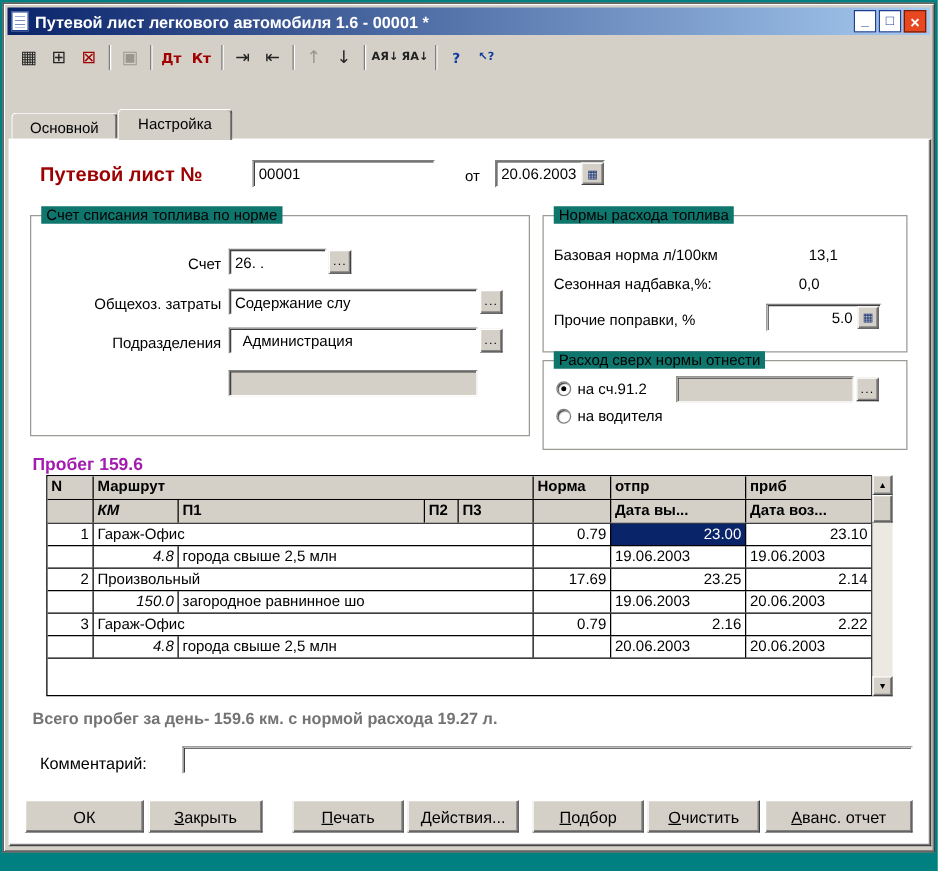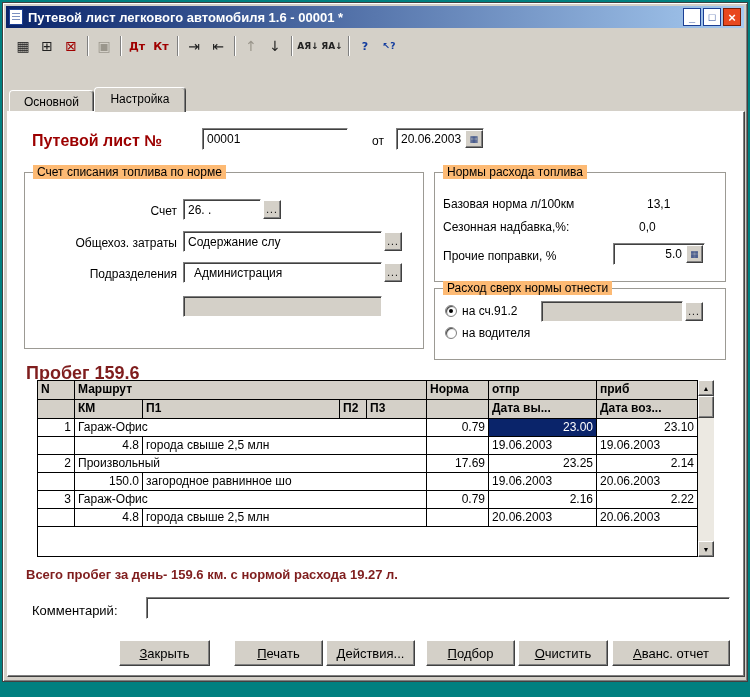--- a/index.html
+++ b/index.html
@@ -37,41 +37,41 @@
     box-shadow:inset 1px 1px 0 #404040;font-size:12px;font-family:"Liberation Sans",sans-serif;
     padding:2px 4px;outline:none;}
   .field.gray{background:#d4d0c8;}
   .push{position:absolute;background:#d4d0c8;border:1px solid;border-color:#fff #404040 #404040 #fff;
     box-shadow:inset -1px -1px 0 #808080;font-size:13px;font-family:"Liberation Sans",sans-serif;
     color:#000;cursor:default;padding:0;}
   .push .blabel{display:block;width:100%;}
   .ulf::first-letter{text-decoration:underline;}
   .mini{font-size:10px;line-height:10px;letter-spacing:1px;}
   .group{position:absolute;border:1px solid #9c9a94;box-shadow:inset 1px 1px 0 #fff,1px 1px 0 #fff;}
-  .glabel{position:absolute;top:-8px;left:8px;background:#fdba74;padding:0 4px;font-size:12px;white-space:nowrap;}
+  .glabel{position:absolute;top:-8px;left:8px;background:#0f766e;padding:0 4px;font-size:12px;white-space:nowrap;}
   .rt{text-align:right;}
   .radio{position:absolute;width:12px;height:12px;border-radius:50%;background:#fff;
     border:1px solid #808080;box-shadow:inset 1px 1px 1px #404040;}
   .radio.on::after{content:"";position:absolute;left:3px;top:3px;width:4px;height:4px;border-radius:50%;background:#000;}
   .bigred{position:absolute;font-size:16px;font-weight:bold;color:#9c0000;white-space:nowrap;}
-  .boldblk{position:absolute;font-size:18px;font-weight:bold;color:#7f1d1d;white-space:nowrap;}
-  .sumred{position:absolute;font-size:13px;font-weight:bold;color:#7f1d1d;white-space:nowrap;}
+  .boldblk{position:absolute;font-size:14px;font-weight:bold;color:#a21caf;white-space:nowrap;}
+  .sumred{position:absolute;font-size:13px;font-weight:bold;color:#737373;white-space:nowrap;}
   
   .twrap{position:absolute;left:33px;top:376px;width:677px;height:177px;}
   .ttable{position:absolute;left:0;top:0;width:661px;height:177px;border:1px solid #000;background:#fff;overflow:hidden;}
   .tline{display:flex;}
   .tc{flex:none;border-left:1px solid #000;padding:1px 3px;font-size:12px;line-height:14px;
     overflow:hidden;white-space:nowrap;height:17px;}
   .tc:first-child{border-left:none;}
   .thead .tc{height:18px;font-weight:bold;background:#d4d0c8;}
   .thead .tline.h1{border-bottom:1px solid #000;}
   .thead{border-bottom:1px solid #000;}
   .trow .tline:first-child{border-bottom:1px solid #000;}
   .trow{border-bottom:1px solid #000;}
-  .c-n{width:36px;} .c-route{width:352px;} .c-km{width:68px;} .c-road{width:284px;}
+  .c-n{width:36px;} .c-route{width:352px;} .c-km{width:68px;font-style:italic;} .c-road{width:284px;}
   .c-p1{width:197px;} .c-p2{width:27px;} .c-p3{width:60px;}
   .c-norm{width:62px;} .c-dep{width:108px;} .c-arr{width:101px;}
   .num{text-align:right;}
   .sel{background:#0a246a;color:#ffffff;}
   .vscroll{position:absolute;left:661px;top:0;width:16px;height:177px;background:#ece9e2;}
   .sbtn{position:absolute;left:0;width:16px;height:16px;background:#d4d0c8;border:1px solid;
     border-color:#fff #404040 #404040 #fff;box-shadow:inset -1px -1px 0 #808080;
     display:flex;align-items:center;justify-content:center;font-size:7px;color:#000;}
   .sbtn.up{top:0;} .sbtn.down{bottom:0;}
   .sthumb{position:absolute;left:0;top:16px;width:16px;height:22px;background:#d4d0c8;border:1px solid;
@@ -244,20 +244,23 @@
         <div class="sthumb"></div>
         <div class="sbtn down">▼</div>
       </div>
     </div>
 
     <div class="sumred" style="left:18px;top:455px;">Всего пробег за день- 159.6 км. с нормой расхода 19.27 л.</div>
 
     <div class="lbl" style="left:24px;top:491px;font-size:13px;">Комментарий:</div>
     <input class="field" style="left: 138px; top: 485px; width: 584px; height: 22px;" value="">
 
+    <button class="push" style="left:12px;top:528px;width:95px;height:26px;">
+      <span class="blabel">ОК</span>
+      </button>
     <button class="push" style="left:111px;top:528px;width:91px;height:26px;">
       <span class="blabel ulf">Закрыть</span>
       </button>
     <button class="push" style="left:226px;top:528px;width:89px;height:26px;">
       <span class="blabel ulf">Печать</span>
       </button>
     <button class="push" style="left:318px;top:528px;width:89px;height:26px;">
       <span class="blabel ulf">Действия...</span>
       </button>
     <button class="push" style="left:418px;top:528px;width:89px;height:26px;">

